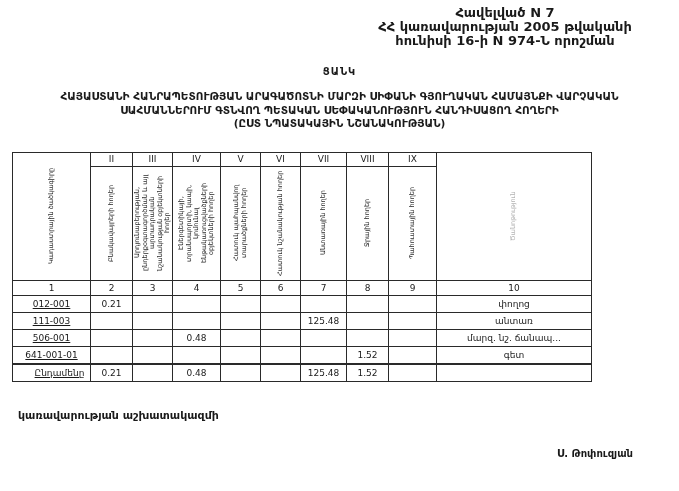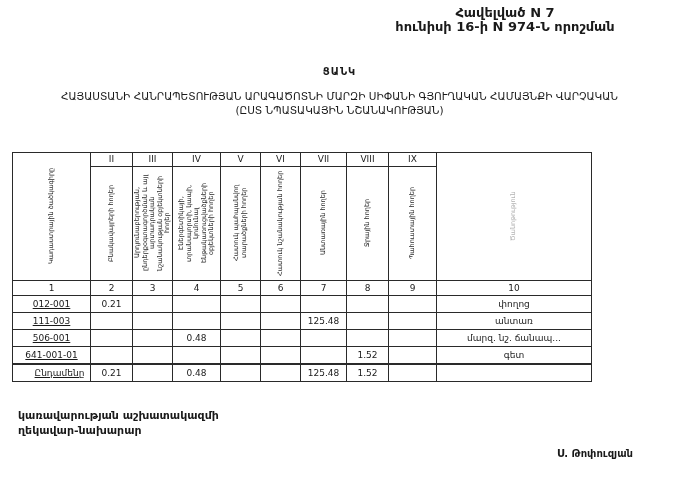--- a/index.html
+++ b/index.html
@@ -19,21 +19,21 @@
     text-align:center;font-weight:700;font-size:13px;line-height:14px;
   }
 
   
   .doc-title{
     position:absolute;top:66px;left:0;width:679px;
     text-align:center;font-weight:700;font-size:10px;letter-spacing:1px;
   }
   .doc-subtitle{
     position:absolute;top:90px;left:8px;width:663px;
-    text-align:center;font-weight:400;font-size:10.5px;line-height:13.5px;
+    text-align:center;font-weight:700;font-size:10.5px;line-height:13.5px;
   }
 
   
   table.land{
     position:absolute;left:12px;top:152px;
     border-collapse:collapse;table-layout:fixed;
   }
   table.land td{
     border:1px solid #2a2a2a;
     padding:0;margin:0;
@@ -71,27 +71,29 @@
     text-align:center;font-weight:700;font-size:10px;
   }
 </style>
 </head>
 <body>
 
 <div class="page">
 
   <div class="appendix-header">
     <div>Հավելված N 7</div>
+    <div>ՀՀ կառավարության 2005 թվականի</div>
     <div>հունիսի 16-ի N 974-Ն որոշման</div>
   </div>
 
   <div class="doc-title">ՑԱՆԿ</div>
 
   <div class="doc-subtitle">
     <div>ՀԱՅԱՍՏԱՆԻ ՀԱՆՐԱՊԵՏՈՒԹՅԱՆ ԱՐԱԳԱԾՈՏՆԻ ՄԱՐԶԻ ՍԻՓԱՆԻ ԳՅՈՒՂԱԿԱՆ ՀԱՄԱՅՆՔԻ ՎԱՐՉԱԿԱՆ</div>
+    <div>ՍԱՀՄԱՆՆԵՐՈՒՄ ԳՏՆՎՈՂ ՊԵՏԱԿԱՆ ՍԵՓԱԿԱՆՈՒԹՅՈՒՆ ՀԱՆԴԻՍԱՑՈՂ ՀՈՂԵՐԻ</div>
     <div>(ԸՍՏ ՆՊԱՏԱԿԱՅԻՆ ՆՇԱՆԱԿՈՒԹՅԱՆ)</div>
   </div>
 
   <table class="land">
     <colgroup>
       <col style="width:78px">
         <col style="width:42px">
         <col style="width:40px">
       <col style="width:48px">
         <col style="width:40px">
@@ -202,18 +204,17 @@
       <td>125.48</td>
       <td>1.52</td>
       <td></td>
       <td></td>
     </tr>
   </tbody>
     </table>
 
   <div class="footer-left">
     <div>կառավարության աշխատակազմի</div>
-    <div>ղեկավար-նախարար</div>
   </div>
 
   <div class="footer-right">Ս. Թոփուզյան</div>
 
 </div>
 
 </body></html>

